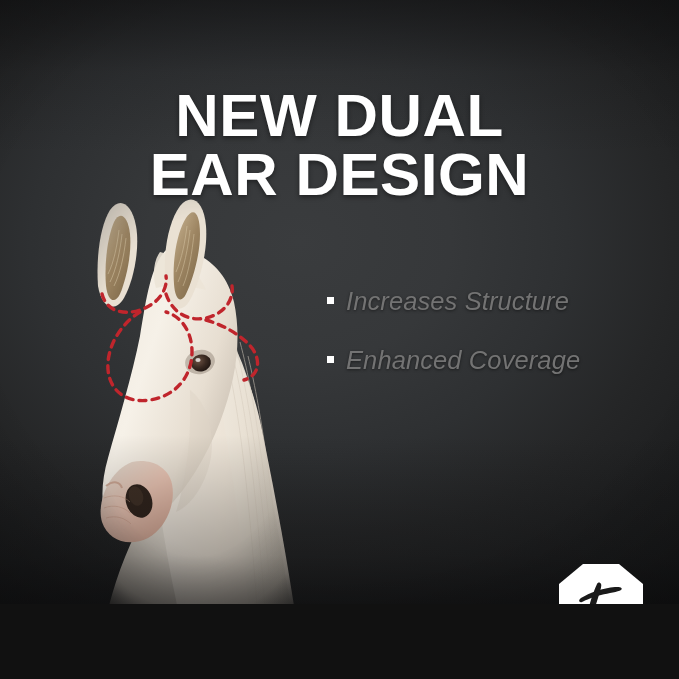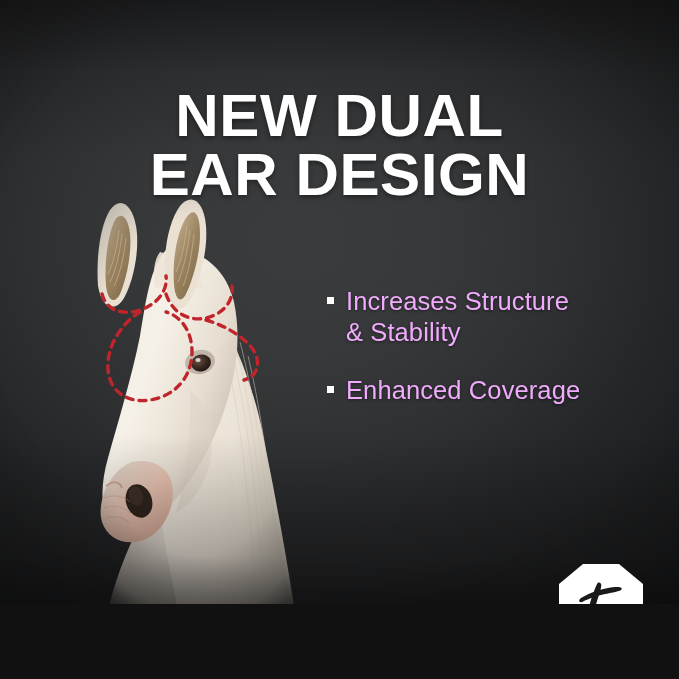--- a/index.html
+++ b/index.html
@@ -65,21 +65,22 @@
   }
   .headline .l1, .headline .l2 { display: block; white-space: nowrap; }
   .headline .l2 { margin-top: 2px; }
 
   
   .bullets {
     position: absolute;
     left: 327px;
     top: 286px;
     width: 320px;
-    color: #f0abfc;
+    color: #737373;
+    font-style: italic;
   }
   .bullet-row {
     position: relative;
     padding-left: 19px;
     font-size: 25.5px;
     line-height: 1.20;
     font-weight: 400;
     letter-spacing: 0.1px;
     margin-bottom: 28px;
     text-shadow: 0 1px 3px rgba(0,0,0,0.5);
@@ -248,21 +249,20 @@
     <span class="l1">NEW DUAL</span>
     <span class="l2">EAR DESIGN</span>
   </h1>
 
   <div class="bullets">
 
     <div class="bullet-row">
       <span class="bullet-mark"></span>
       <span class="bullet-text">
         <span class="ln">Increases Structure</span>
-        <span class="ln">&amp; Stability</span>
       </span>
     </div>
 
     <div class="bullet-row">
       <span class="bullet-mark"></span>
       <span class="bullet-text">
         <span class="ln">Enhanced Coverage</span>
       </span>
     </div>
 

